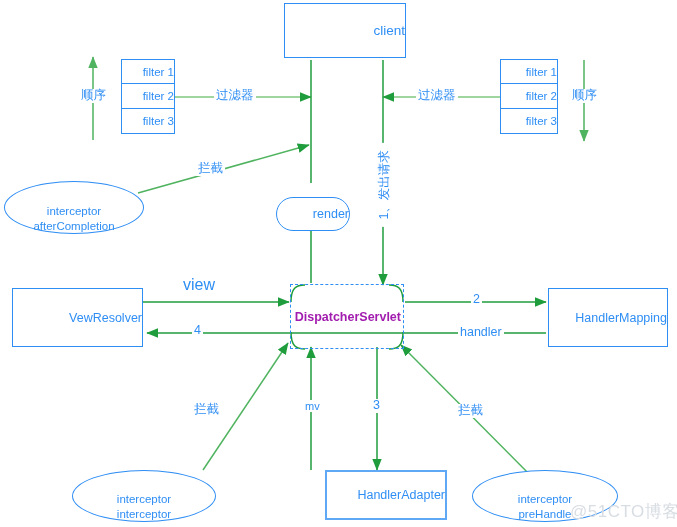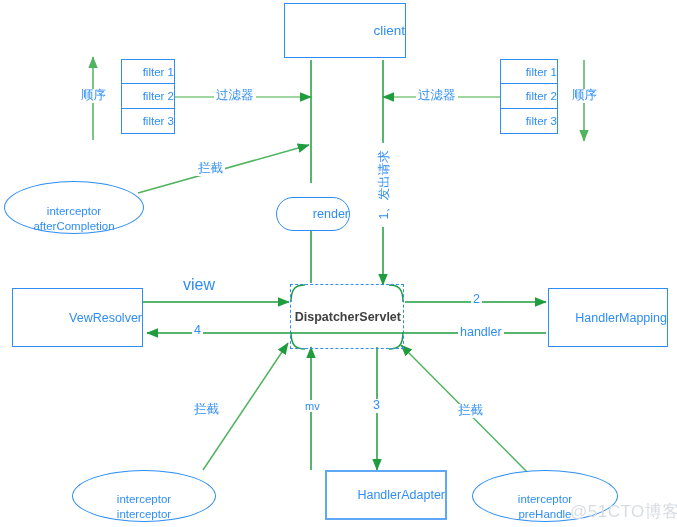--- a/index.html
+++ b/index.html
@@ -12,21 +12,21 @@
   }
   #stage{position:absolute;left:0;top:0;width:677px;height:527px;}
   svg#wires{position:absolute;left:0;top:0;width:677px;height:527px;}
 
   .node{position:absolute;box-sizing:border-box;display:flex;align-items:center;
         justify-content:flex-end;text-align:center;color:#2f8ef4;background:#fff;}
   .rect{border:1.6px solid #2f8ef4;}
   .rect-thick{border:2px solid #5fa8f5;}
   .ellipse{border:1.6px solid #2f8ef4;border-radius:50%;}
   .rounded{border:1.8px solid #2f8ef4;border-radius:18px;}
-  .dashed{border:1.6px dashed #2f8ef4;font-weight:bold;color:#404040;}
+  .dashed{border:1.6px dashed #2f8ef4;font-weight:bold;color:#a21caf;}
 
   .lbl{position:absolute;color:#2f8ef4;background:#fff;padding:0 2px;
        white-space:nowrap;line-height:1.1;}
   .vert{transform:rotate(-90deg);transform-origin:center center;}
 
   .wm{position:absolute;color:#d8dde3;font-size:17px;white-space:nowrap;
       letter-spacing:.5px;}
 </style>
 </head>
 <body>

